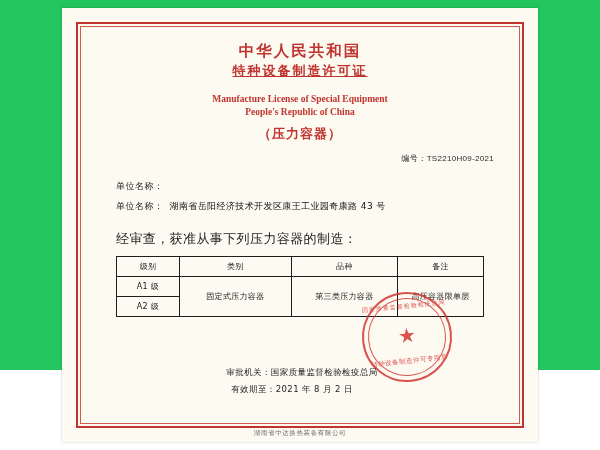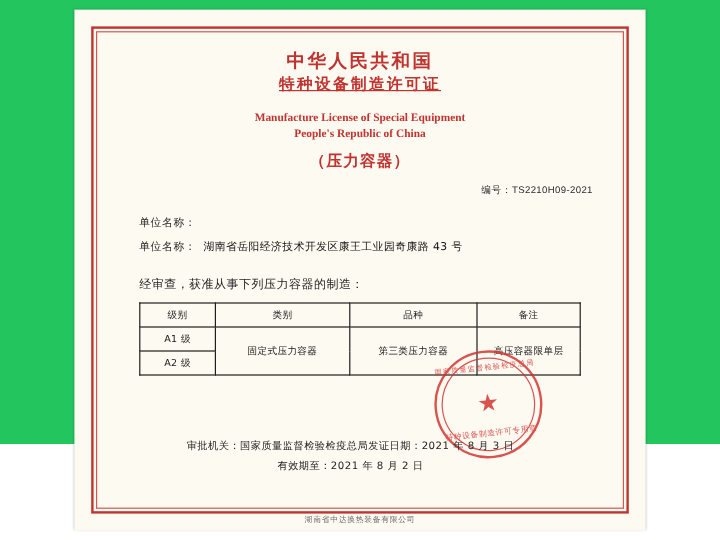--- a/index.html
+++ b/index.html
@@ -137,21 +137,21 @@
     color: #111;
     letter-spacing: 0.4px;
     margin-left: 6px;
     flex: 0 0 auto;
   }
 
   
   .statement {
     margin-top: 14px;
     padding-left: 28px;
-    font-size: 10px;
+    font-size: 13px;
     color: #1e1e1e;
     letter-spacing: 0.4px;
   }
 
   
   .table-wrap {
     margin-top: 8px;
     padding-left: 28px;
     padding-right: 28px;
   }
@@ -319,21 +319,20 @@
       <div class="seal">
         <div class="seal-inner-ring"></div>
         <div class="seal-arc-top">国家质量监督检验检疫总局</div>
         <div class="seal-star">★</div>
         <div class="seal-bottom-text">特种设备制造许可专用章</div>
       </div>
 
       <div class="footer">
         <div class="footer-row">
           <span class="footer-left"><span>审批机关：</span><span>国家质量监督检验检疫总局</span></span>
-          <span class="footer-right"><span>发证日期：</span><span>2021 年 8 月 3 日</span></span>
         </div>
         <div class="footer-row">
           <span class="footer-left"><span>有效期至：</span><span>2021 年 8 月 2 日</span></span>
           <span class="footer-right"></span>
         </div>
       </div>
 
     </div>
     <div class="print-line">湖南省中达换热装备有限公司</div>
   </div>

